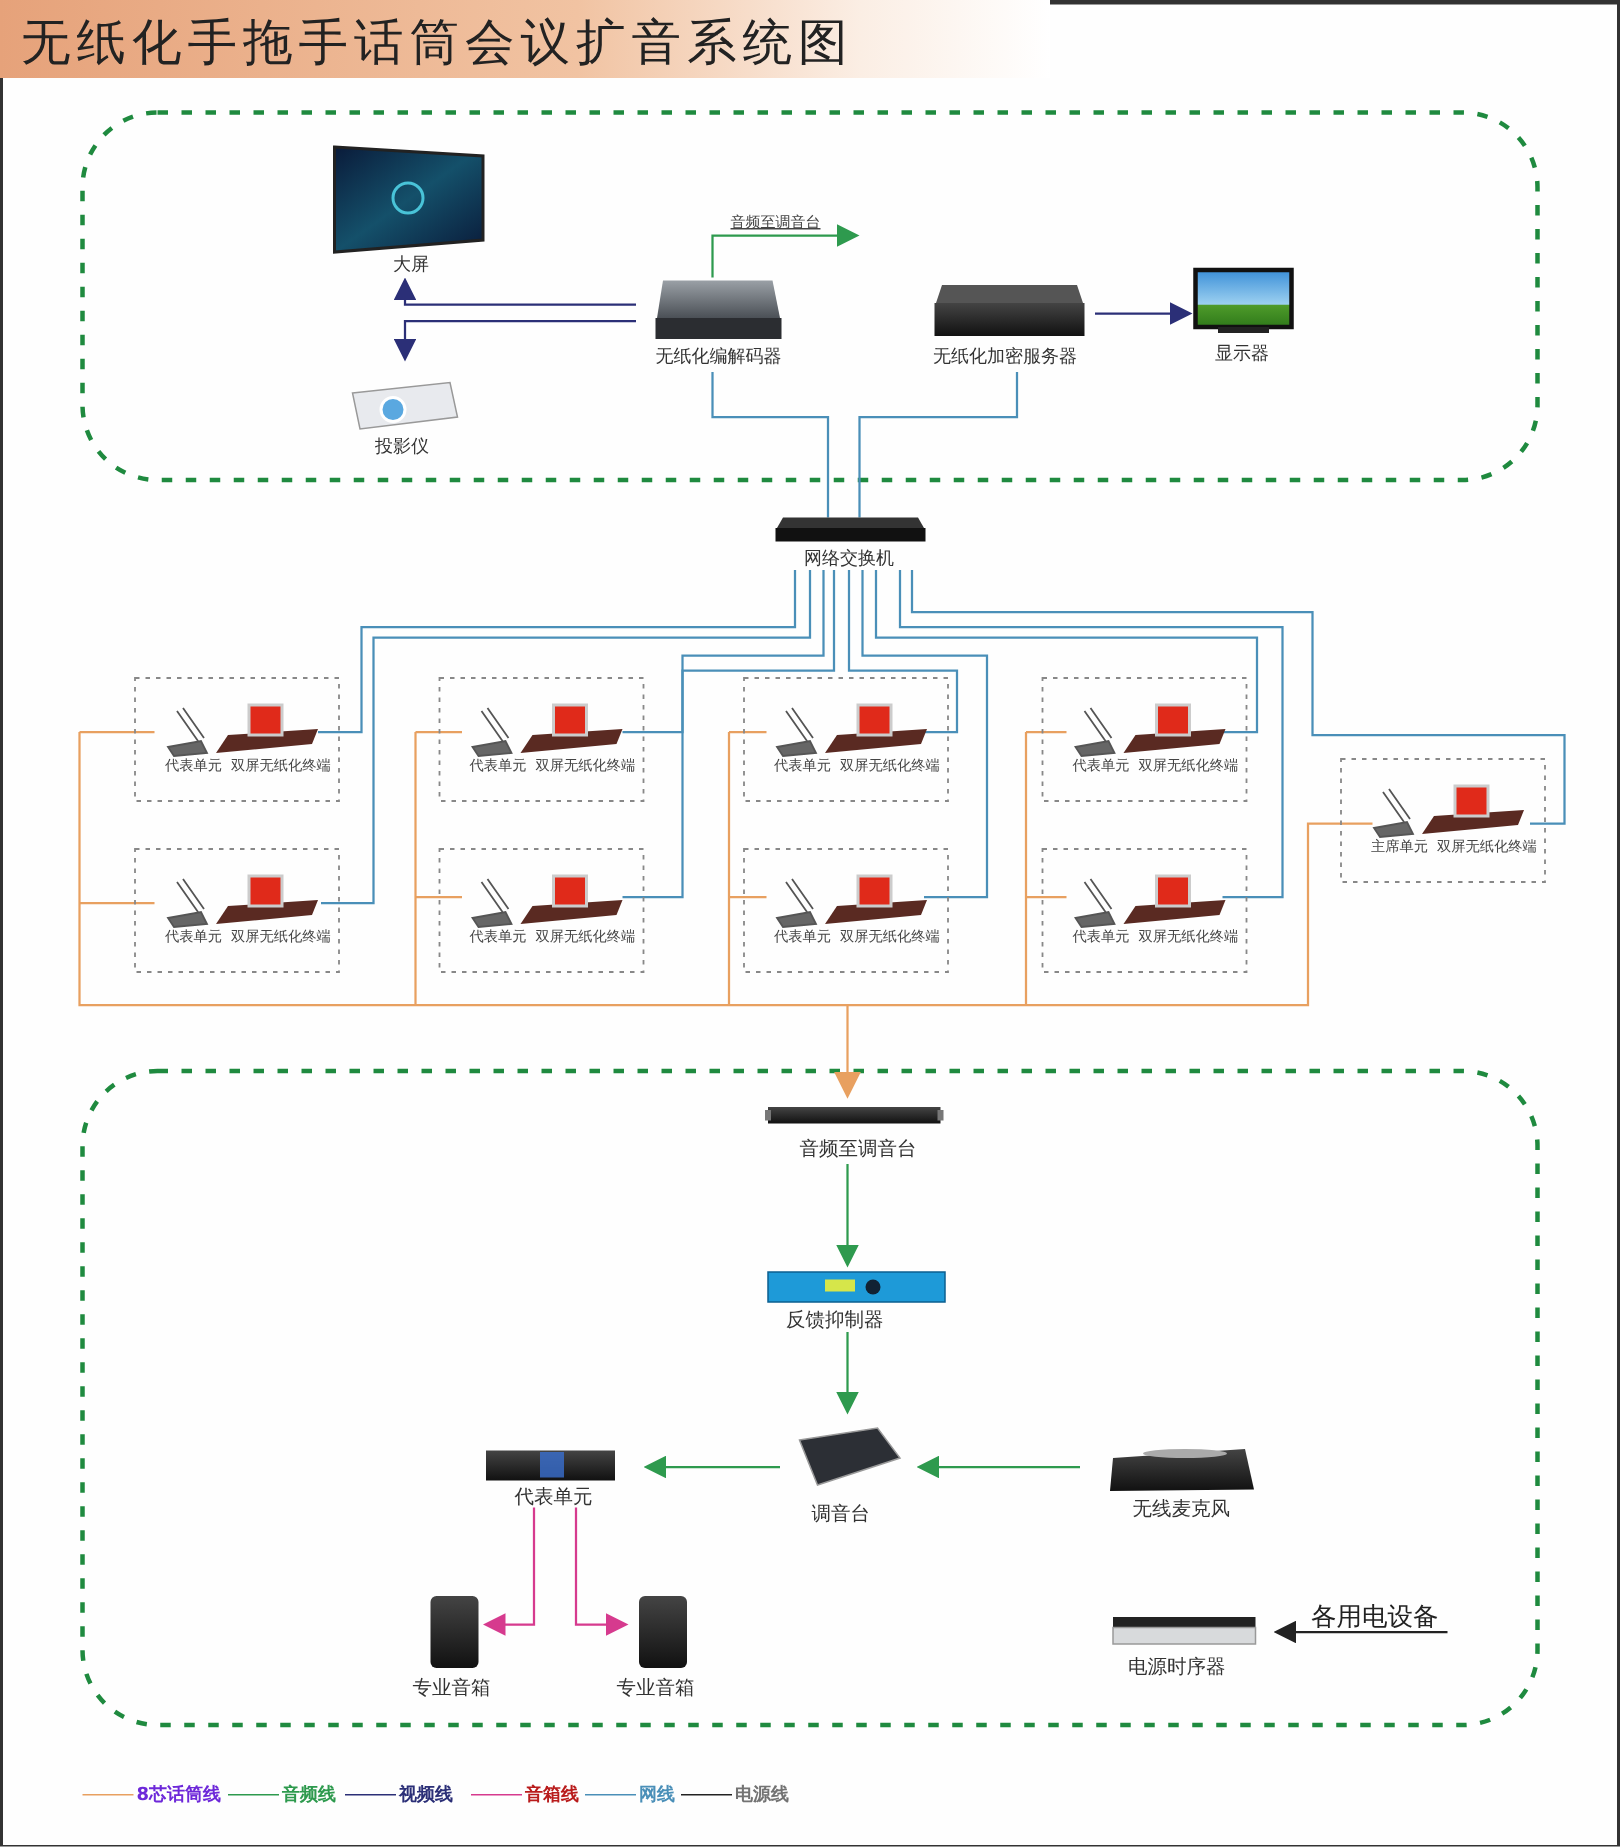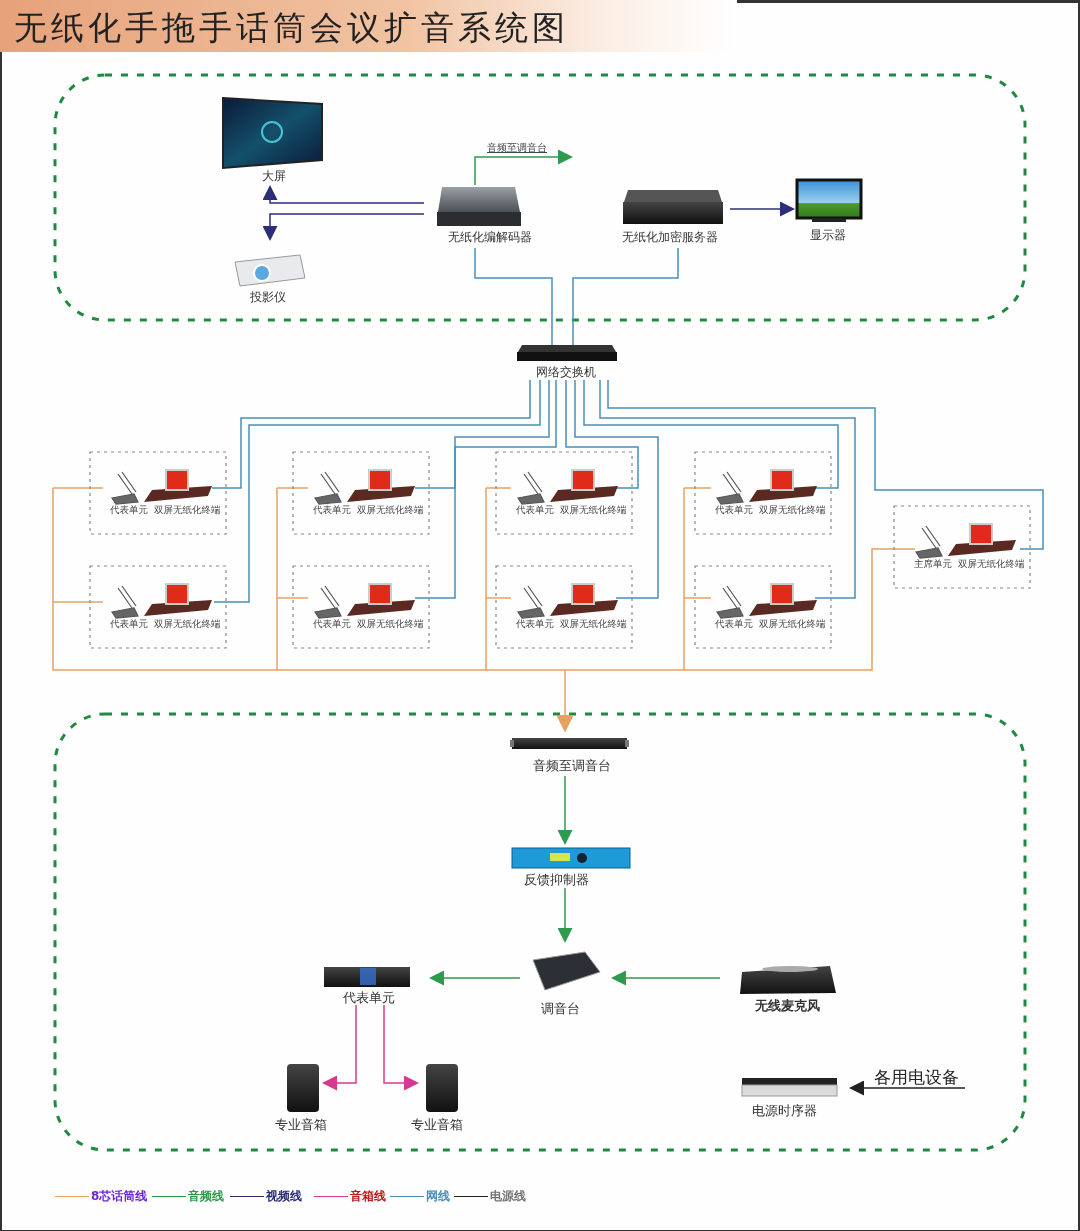--- a/index.html
+++ b/index.html
@@ -1,18 +1,18 @@
 <!DOCTYPE html>
 <html><head>
 <meta charset="utf-8">
 <style>
   html,body{margin:0;padding:0;background:#fff;}
   body{width:1080px;height:1231px;position:relative;overflow:hidden;font-family:"DejaVu Serif",serif;}
   #frame{position:absolute;left:0;top:0;width:1076px;height:1227px;border:2px solid #333;border-top-width:3px;background:#fefefe;}
-  #titlebar{position:absolute;left:0;top:0;width:700px;height:52px;background:linear-gradient(90deg,#e6a27a 0%,#f1c3a2 55%,#fbeee4 82%,#ffffff 100%);padding-left:37px;}
+  #titlebar{position:absolute;left:0;top:0;width:700px;height:52px;background:linear-gradient(90deg,#e6a27a 0%,#f1c3a2 55%,#fbeee4 82%,#ffffff 100%);}
   #title{position:absolute;left:14px;top:6px;font-size:33px;letter-spacing:4px;color:#222;font-family:"DejaVu Serif",serif;white-space:nowrap;}
   svg{position:absolute;left:0;top:0;}
   .lbl{position:absolute;font-size:12px;color:#333;white-space:nowrap;font-family:"DejaVu Serif",serif;}
   .lbl.md{font-size:13px;}
   .lbl.lg{font-size:17px;color:#222;}
   .lbl.sm{font-size:9.5px;color:#444;}
   .legend{position:absolute;top:1188px;font-size:12px;font-weight:bold;font-family:"DejaVu Sans",sans-serif;white-space:nowrap;}
   .legend .ln{display:inline-block;width:34px;height:0;border-top:1.5px solid;vertical-align:middle;margin-right:2px;}
 </style>
 </head>
@@ -220,21 +220,21 @@
   </g>
 
   <g>
     <rect x="742" y="1078" width="95" height="7" fill="#222"></rect>
     <rect x="742" y="1085" width="95" height="11" fill="#d8dadc" stroke="#999"></rect>
   </g>
 </svg>
 
 <div class="lbl" style="left:262px;top:168px;">大屏</div>
 <div class="lbl" style="left:250px;top:289px;">投影仪</div>
-<div class="lbl" style="left:448px;top:229px;">无纸化编解码器</div>
+<div class="lbl" style="left:437px;top:229px;">无纸化编解码器</div>
 <div class="lbl sm" style="left:487px;top:141px;font-size:10px;text-decoration:underline;">音频至调音台</div>
 <div class="lbl" style="left:622px;top:229px;">无纸化加密服务器</div>
 <div class="lbl" style="left:810px;top:227px;">显示器</div>
 <div class="lbl" style="left:536px;top:364px;">网络交换机</div>
 
 <div id="unit-boxes">
     <div class="lbl sm" style="left: 110px; top: 504px;">代表单元</div>
     <div class="lbl sm" style="left: 154px; top: 504px;">双屏无纸化终端</div>
     <div class="lbl sm" style="left: 110px; top: 618px;">代表单元</div>
     <div class="lbl sm" style="left: 154px; top: 618px;">双屏无纸化终端</div>
@@ -251,21 +251,21 @@
     <div class="lbl sm" style="left: 715px; top: 618px;">代表单元</div>
     <div class="lbl sm" style="left: 759px; top: 618px;">双屏无纸化终端</div>
     <div class="lbl sm" style="left: 914px; top: 558px;">主席单元</div>
     <div class="lbl sm" style="left: 958px; top: 558px;">双屏无纸化终端</div>
   </div>
 
 <div class="lbl md" style="left:533px;top:757px;">音频至调音台</div>
 <div class="lbl md" style="left:524px;top:871px;">反馈抑制器</div>
 <div class="lbl md" style="left:541px;top:1000px;">调音台</div>
 <div class="lbl md" style="left:343px;top:989px;">代表单元</div>
-<div class="lbl md" style="left:755px;top:997px;font-weight:bold;">无线麦克风</div>
+<div class="lbl md" style="left:755px;top:997px;">无线麦克风</div>
 <div class="lbl md" style="left:275px;top:1116px;">专业音箱</div>
 <div class="lbl md" style="left:411px;top:1116px;">专业音箱</div>
 <div class="lbl md" style="left:752px;top:1102px;">电源时序器</div>
 <div class="lbl lg" style="left:874px;top:1066px;">各用电设备</div>
 
 <div>
   <div class="legend" style="left:55px;"><span class="ln" style="border-color:#e8a060"></span><span style="color:#6d28d9">8芯话筒线</span></div>
   <div class="legend" style="left:152px;"><span class="ln" style="border-color:#2e9a4e"></span><span style="color:#2e9a4e">音频线</span></div>
   <div class="legend" style="left:230px;"><span class="ln" style="border-color:#2b2f77"></span><span style="color:#2b2f77">视频线</span></div>
   <div class="legend" style="left:314px;"><span class="ln" style="border-color:#d63a8e"></span><span style="color:#b91c1c">音箱线</span></div>

